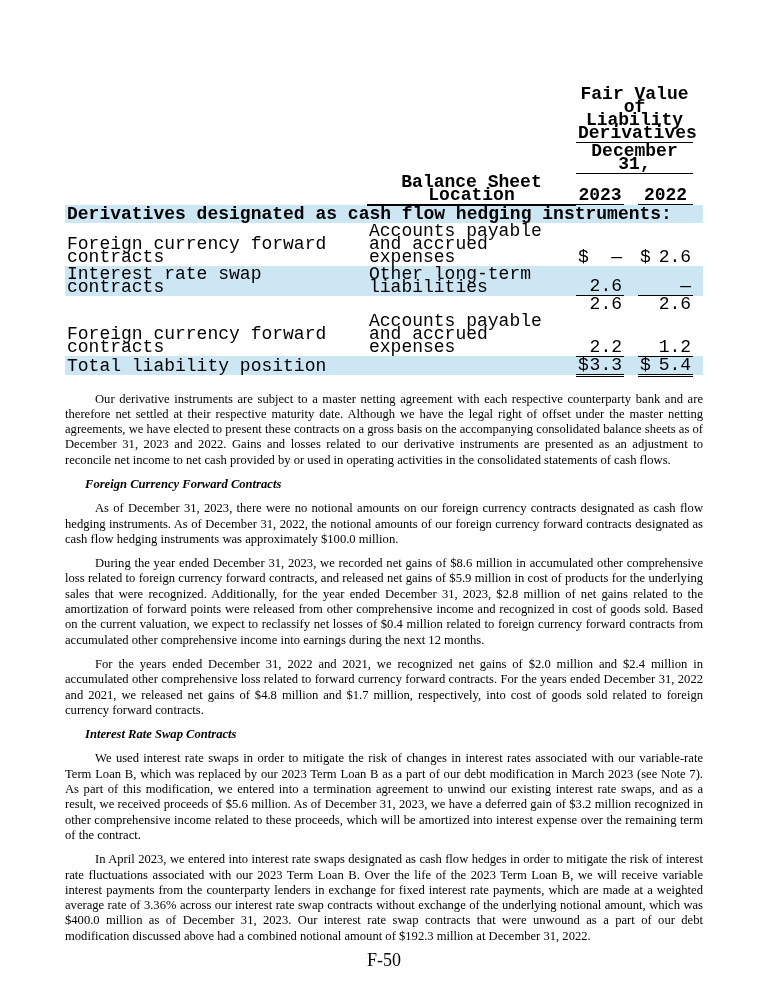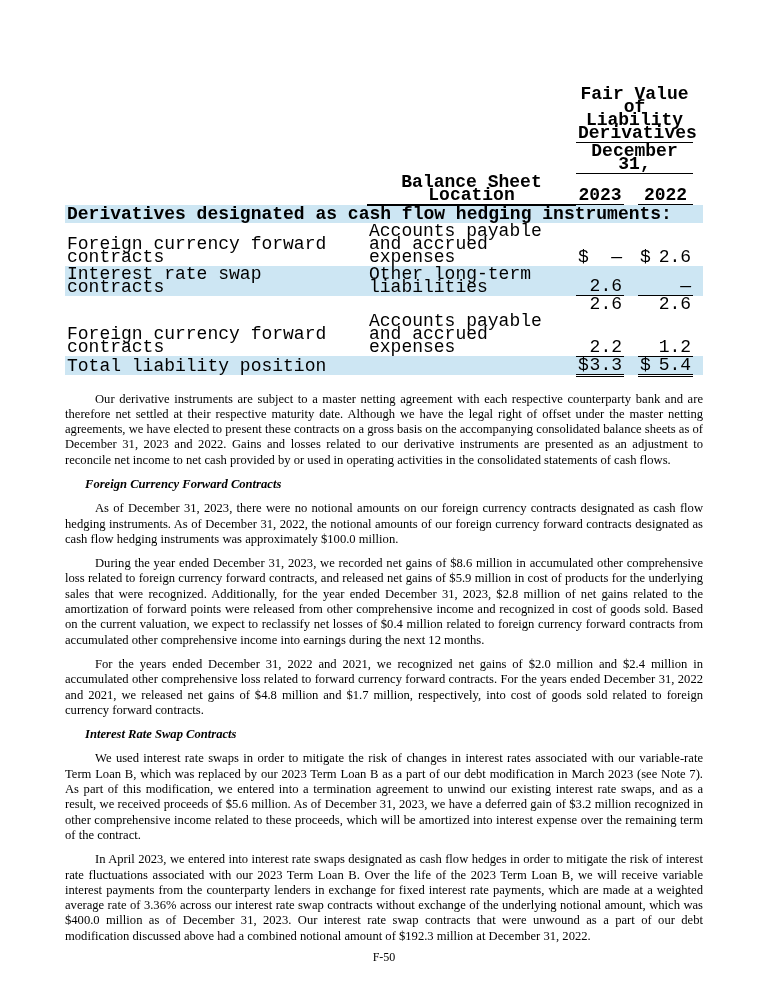--- a/index.html
+++ b/index.html
@@ -67,21 +67,21 @@
     font-weight: bold;
     font-style: italic;
     margin: 0 0 9px 20px;
   }
   .page-number {
     position: absolute;
     left: 0;
     top: 950px;
     width: 100%;
     text-align: center;
-    font-size: 12px;
+    font-size: 18px;
   }
 </style>
 </head>
 <body>
 
 <div class="page">
   <div class="content">
 
     <table class="derivatives">
       <colgroup>

